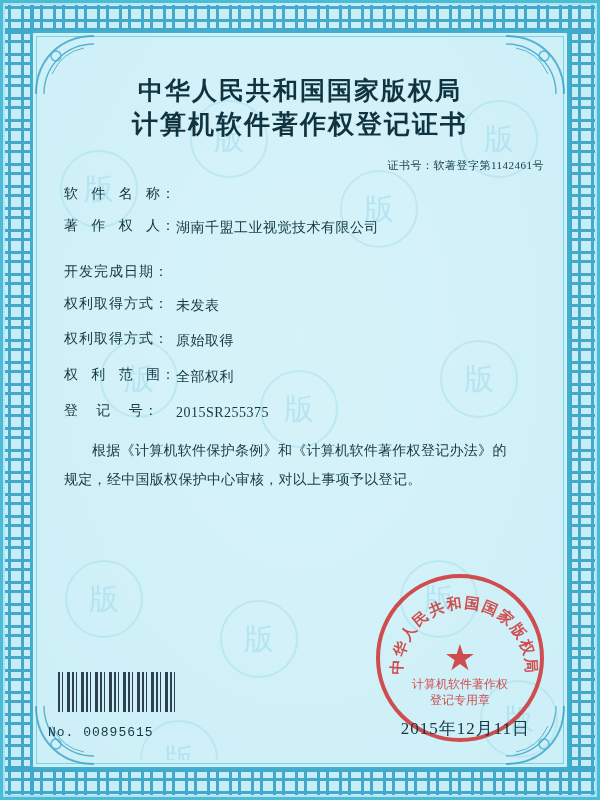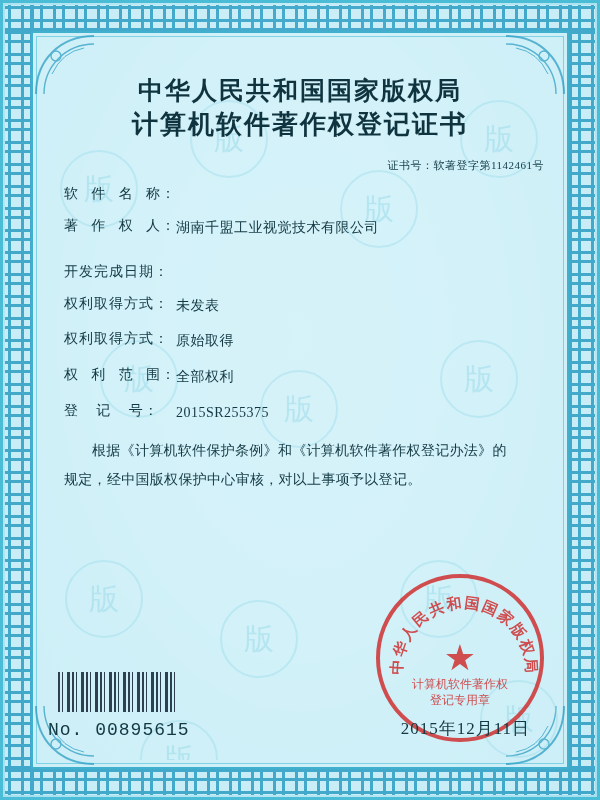--- a/index.html
+++ b/index.html
@@ -185,21 +185,21 @@
       #123 0px, #123 2px, transparent 2px, transparent 4px,
       #123 4px, #123 5px, transparent 5px, transparent 9px,
       #123 9px, #123 12px, transparent 12px, transparent 14px);
     opacity: .85;
   }
 
   .footer-no {
     position: absolute;
     left: 48px;
     bottom: 60px;
-    font-size: 18px;
+    font-size: 13px;
     color: #123842;
     letter-spacing: 1px;
     font-family: "Liberation Mono", monospace;
   }
   .footer-date {
     position: absolute;
     right: 70px;
     bottom: 60px;
     font-size: 17px;
     color: #123842;

